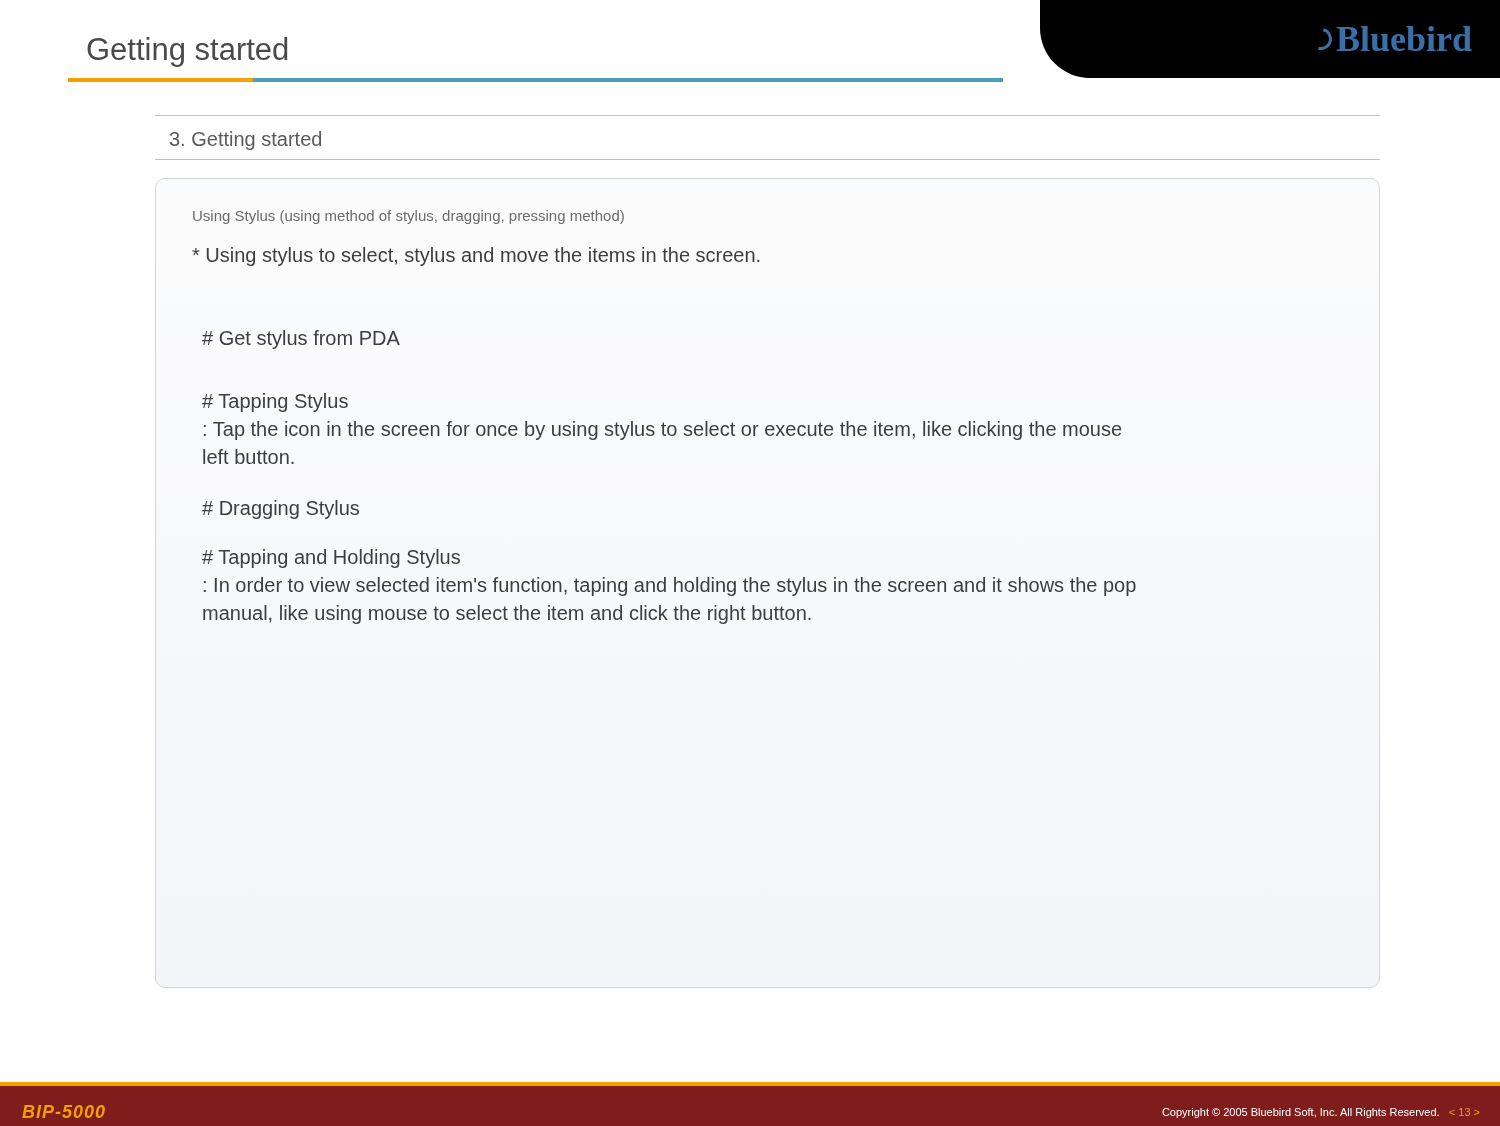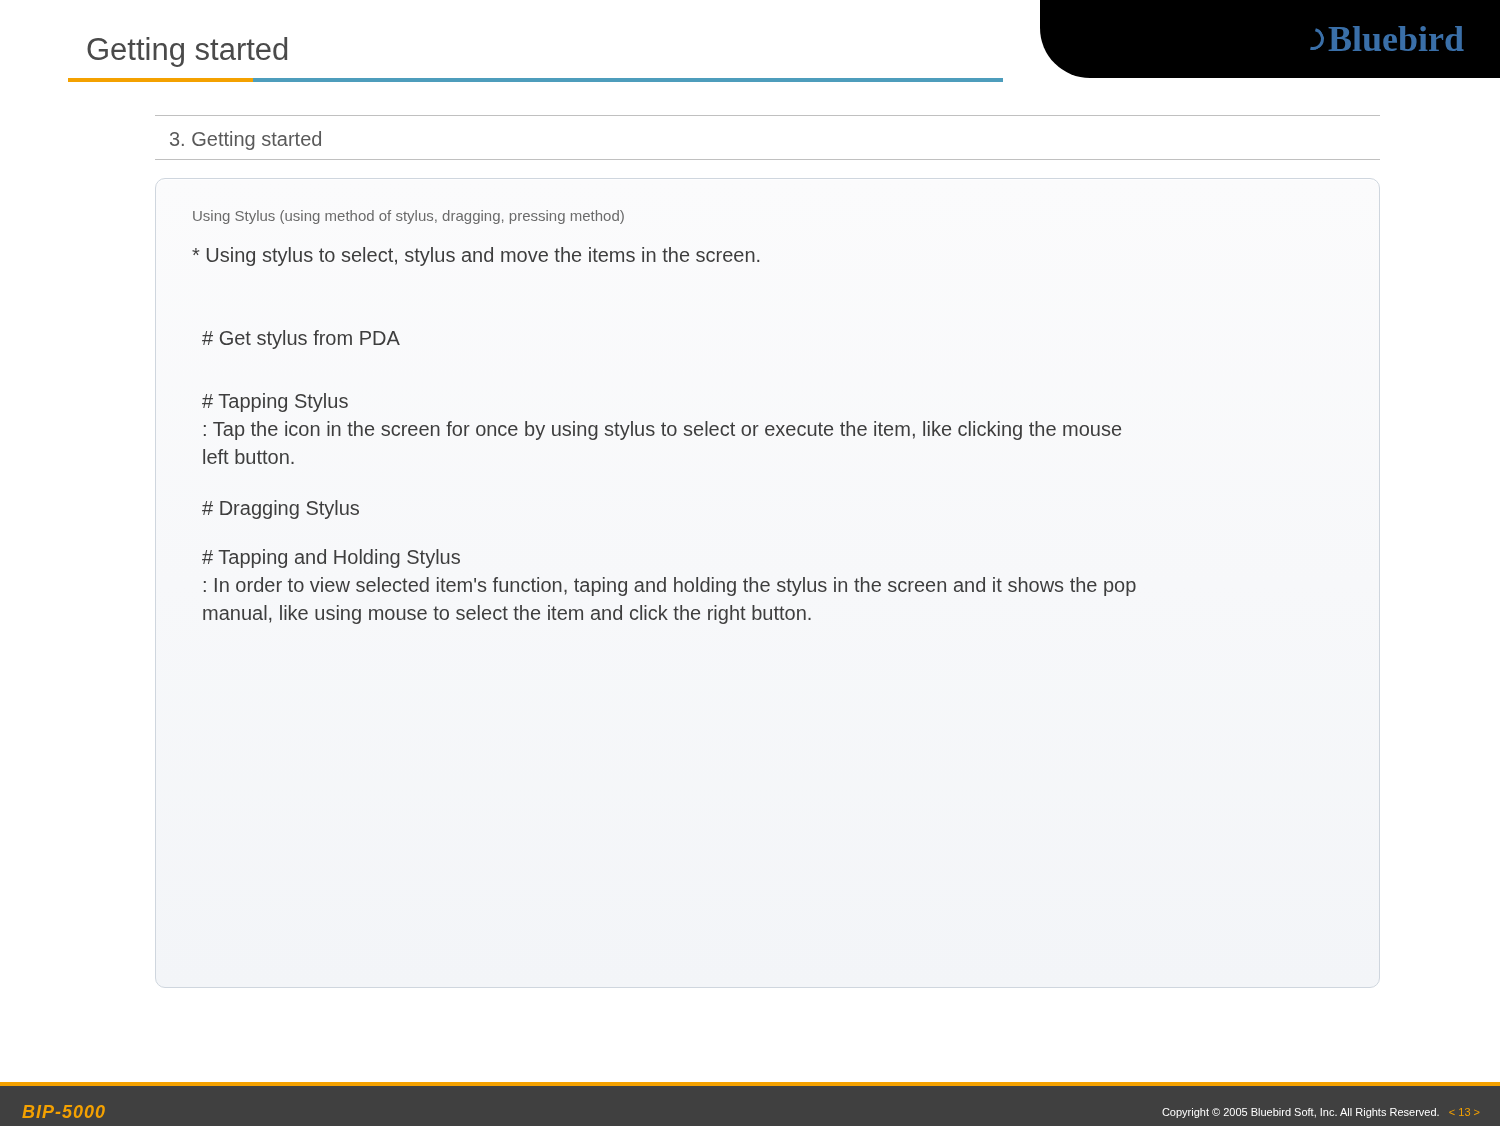--- a/index.html
+++ b/index.html
@@ -44,21 +44,21 @@
       position: absolute;
       top: 0;
       right: 0;
       width: 460px;
       height: 78px;
       background: #000000;
       border-bottom-left-radius: 50px;
       display: flex;
       align-items: center;
       justify-content: flex-end;
-      padding-right: 36px;
+      padding-right: 28px;
     }
     .logo-swoosh {
       width: 22px;
       height: 22px;
       border: 3px solid #3a6fa8;
       border-radius: 50%;
       border-top-color: transparent;
       border-left-color: transparent;
       transform: rotate(-30deg);
       margin-right: 4px;
@@ -120,21 +120,21 @@
       color: #3e3e3e;
       line-height: 1.4;
       padding-left: 10px;
     }
     .footer {
       position: absolute;
       bottom: 0;
       left: 0;
       width: 100%;
       height: 40px;
-      background: #404040;
+      background: #7f1d1d;
       display: flex;
       align-items: center;
       justify-content: space-between;
       padding: 12px 20px 0 22px;
     }
     .footer-accent {
       position: absolute;
       bottom: 40px;
       left: 0;
       width: 100%;

